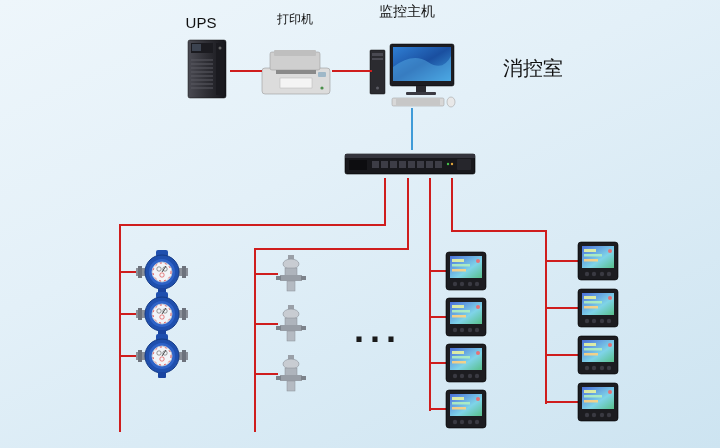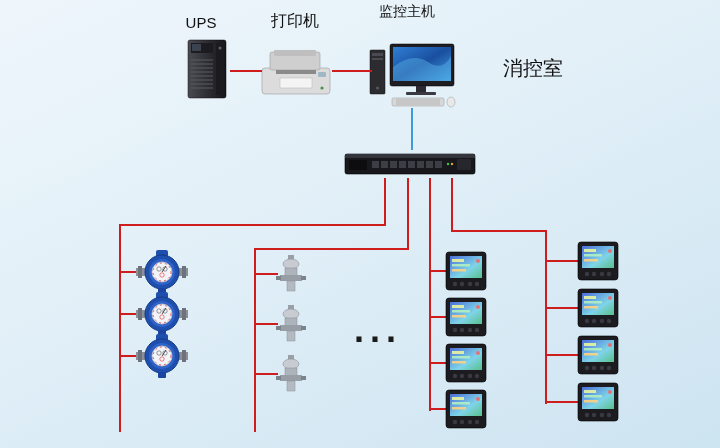--- a/index.html
+++ b/index.html
@@ -161,21 +161,21 @@
           <circle cx="10" cy="33" r="2.2"></circle>
             <circle cx="17" cy="33" r="2.2"></circle>
           <circle cx="25" cy="33" r="2.2"></circle>
             <circle cx="32" cy="33" r="2.2"></circle>
         </g>
       </symbol>
     </defs>
   </svg>
 
   <div class="label" style="left:176px;top:14px;width:50px;font-size:15px">UPS</div>
-  <div class="label" style="left:265px;top:11px;width:60px;font-size:16px">打印机</div>
+  <div class="label" style="left:265px;top:11px;width:60px;font-size:12px">打印机</div>
   <div class="label" style="left:376px;top:3px;width:62px;font-size:14px">监控主机</div>
   <div class="label" style="left:503px;top:55px;width:60px;font-size:20px">消控室</div>
 
   <div class="dev" style="left:184px;top:38px;width:46px;height:62px">
       <svg>
         <use href="#sym-ups"></use>
       </svg>
     </div>
   <div class="dev" style="left:260px;top:48px;width:72px;height:50px">
       <svg>

